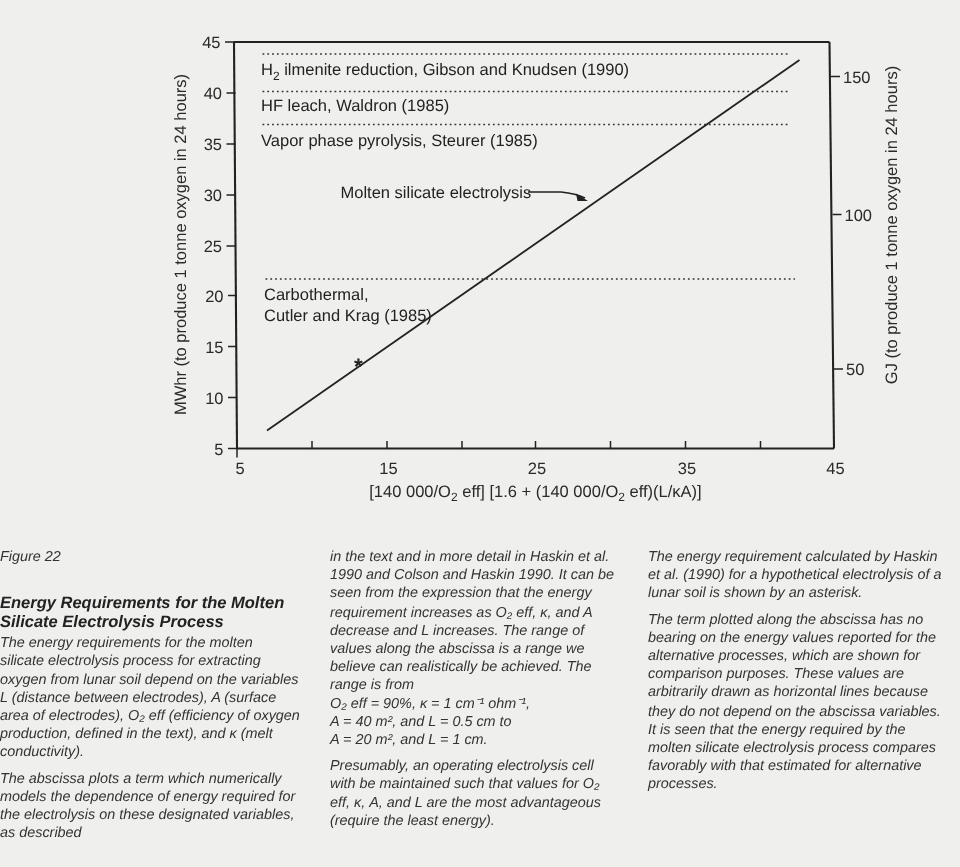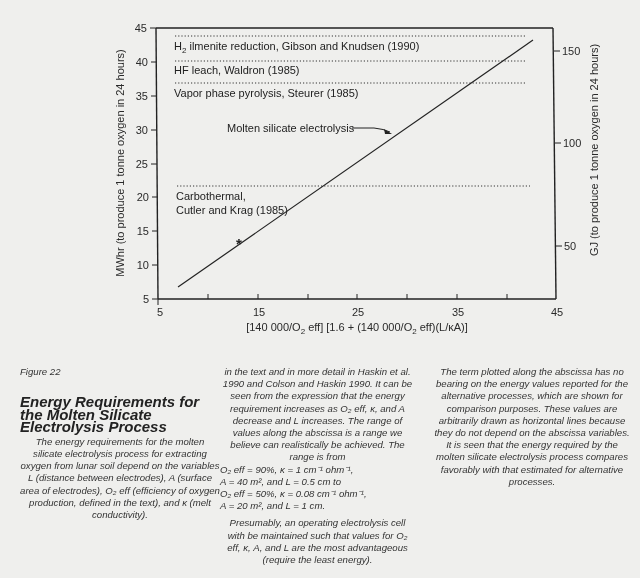--- a/index.html
+++ b/index.html
@@ -5,23 +5,23 @@
   html, body { margin:0; padding:0; }
   body {
     width:640px; height:578px; background:#efefed; position:relative; overflow:hidden;
     font-family:"Liberation Sans", sans-serif; color:#2a2a2a;
   }
   #chart-svg { position:absolute; left:0; top:0; }
   .tick-label { font-family:"Liberation Sans", sans-serif; font-size:11px; fill:#2a2a2a; }
   .series-label { font-family:"Liberation Sans", sans-serif; font-size:11px; fill:#222; }
   .axis-title { font-family:"Liberation Sans", sans-serif; font-size:11px; fill:#2a2a2a; }
   .col { position:absolute; top:366px; font-style:italic; font-size:9.6px; line-height:12.2px; color:#333; }
-  .col p { margin:0 0 5px 0;text-align:center; }
+  .col p { margin:0 0 5px 0; }
   .fig-num { font-style:italic; margin-bottom:18px; }
-  .cap-title { font-weight:bold; font-style:italic; font-size:15px; line-height:12.5px; margin-bottom:2px; color:#222; }
+  .cap-title { font-weight:bold; font-style:italic; font-size:11px; line-height:12.5px; margin-bottom:2px; color:#222; }
 </style>
 </head>
 <body>
 
 <svg id="chart-svg" width="640" height="360" viewBox="0 0 640 360">
 
   <g stroke="#222" stroke-width="1.4" fill="none">
     <line x1="156" y1="28" x2="553" y2="28"></line>
     <line x1="156" y1="28" x2="158" y2="299"></line>
     <line x1="553" y1="28" x2="556" y2="299"></line>
@@ -102,30 +102,31 @@
   <g stroke="#222" stroke-width="1" fill="none">
     <path d="M352,128 L374,128 Q384,129 390,132"></path>
     <polygon points="392,134 384,129 385,134" fill="#222" stroke="none"></polygon>
   </g>
 
   <line x1="178" y1="287" x2="533" y2="40" stroke="#222" stroke-width="1.2"></line>
 
   <text x="239" y="249" text-anchor="middle" font-size="15" font-weight="bold" fill="#222" font-family="Liberation Sans, sans-serif">*</text>
 </svg>
 
-<div class="col" style="left:20px; width:200px;">
+<div class="col" style="left:0; width:200px;">
   <div class="fig-num">Figure 22</div>
   <div class="cap-title">Energy Requirements for the Molten Silicate Electrolysis Process</div>
   <p>The energy requirements for the molten silicate electrolysis process for extracting oxygen from lunar soil depend on the variables L (distance between electrodes), A (surface area of electrodes), O₂ eff (efficiency of oxygen production, defined in the text), and κ (melt conductivity).</p>
+  <p>The abscissa plots a term which numerically models the dependence of energy required for the electrolysis on these designated variables, as described</p>
 </div>
 
 <div class="col" style="left:220px; width:195px;">
   <p style="margin-bottom:0">in the text and in more detail in Haskin et al. 1990 and Colson and Haskin 1990. It can be seen from the expression that the energy requirement increases as O₂ eff, κ, and A decrease and L increases. The range of values along the abscissa is a range we believe can realistically be achieved. The range is from</p>
   <div>O₂ eff = 90%, κ = 1 cm⁻¹ ohm⁻¹,</div>
   <div>A = 40 m², and L = 0.5 cm to</div>
-  <div>O₂ eff = 50%, κ = 0.08 cm⁻¹ ohm⁻¹,</div>
   <div style="margin-bottom:5px">A = 20 m², and L = 1 cm.</div>
   <p>Presumably, an operating electrolysis cell with be maintained such that values for O₂ eff, κ, A, and L are the most advantageous (require the least energy).</p>
 </div>
 
 <div class="col" style="left:432px; width:200px;">
+  <p>The energy requirement calculated by Haskin et al. (1990) for a hypothetical electrolysis of a lunar soil is shown by an asterisk.</p>
   <p>The term plotted along the abscissa has no bearing on the energy values reported for the alternative processes, which are shown for comparison purposes. These values are arbitrarily drawn as horizontal lines because they do not depend on the abscissa variables. It is seen that the energy required by the molten silicate electrolysis process compares favorably with that estimated for alternative processes.</p>
 </div>
 
 </body></html>

